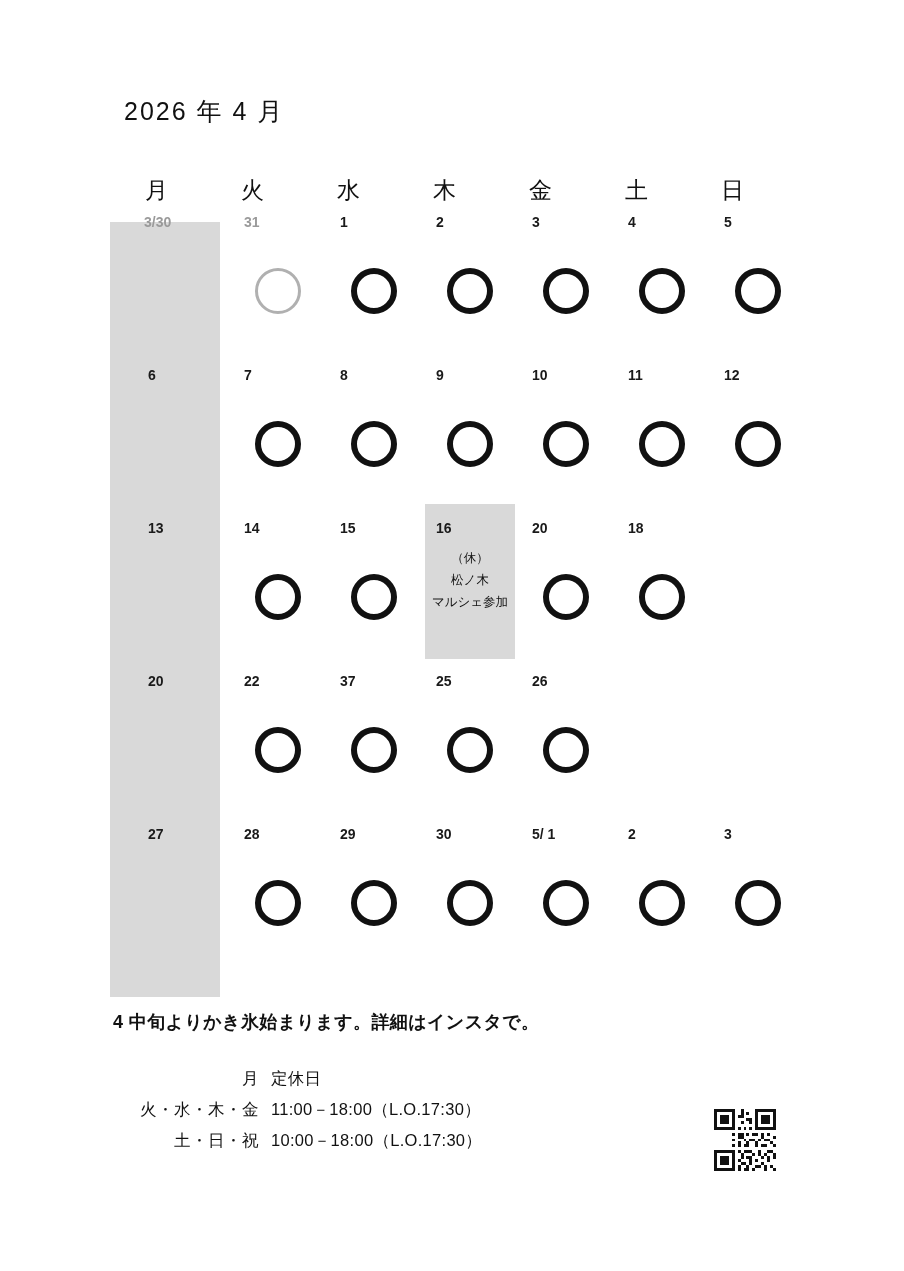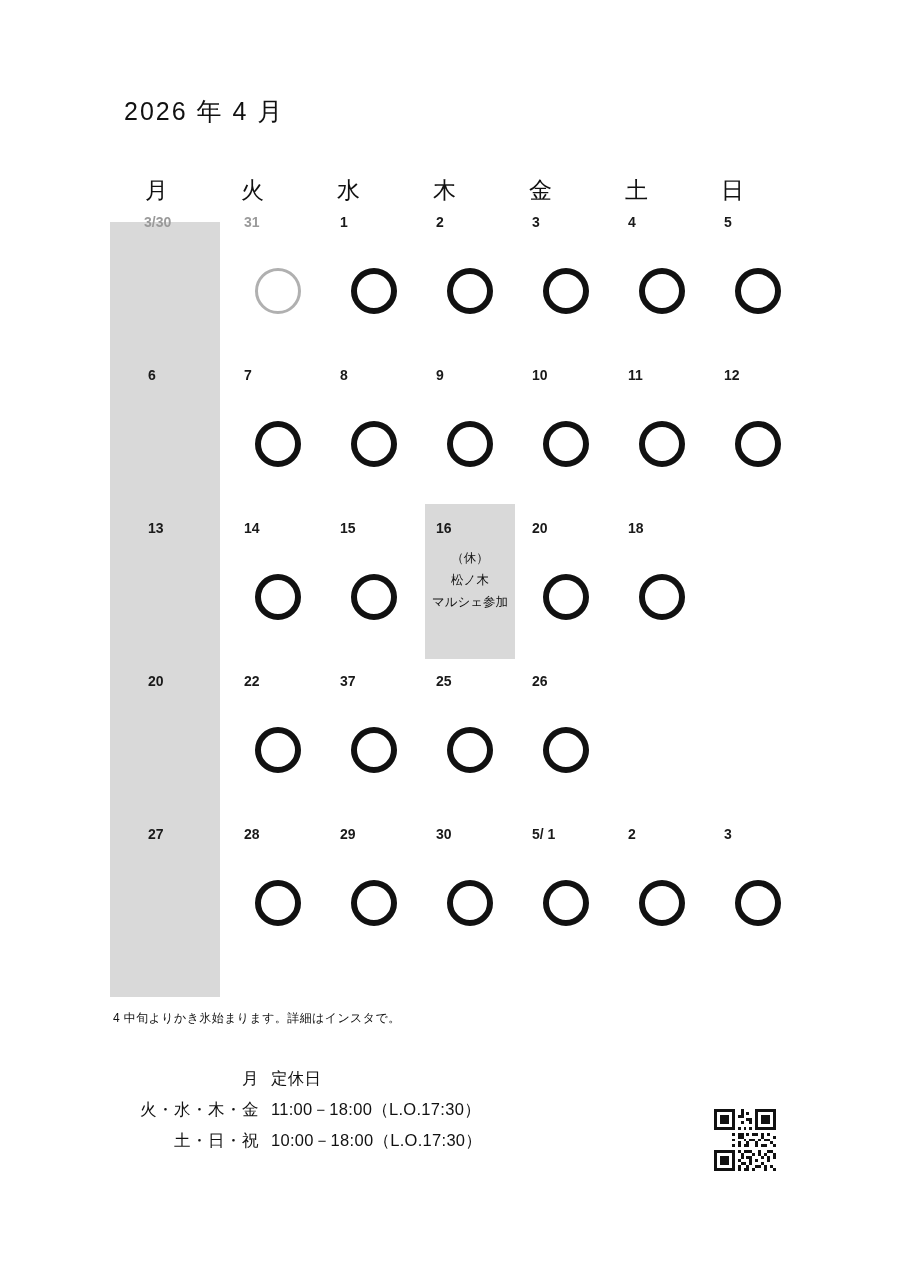--- a/index.html
+++ b/index.html
@@ -128,22 +128,22 @@
     font-size: 12.5px;
     line-height: 1.75;
     color: #111;
   }
 
   
   .footnote {
     position: absolute;
     left: 113px;
     top: 1010px;
-    font-size: 12px;
-    font-weight: normal;
+    font-size: 18px;
+    font-weight: bold;
     color: #111;
     letter-spacing: 0.4px;
   }
 
   
   .hours {
     position: absolute;
     left: 113px;
     top: 1068px;
     width: 420px;

